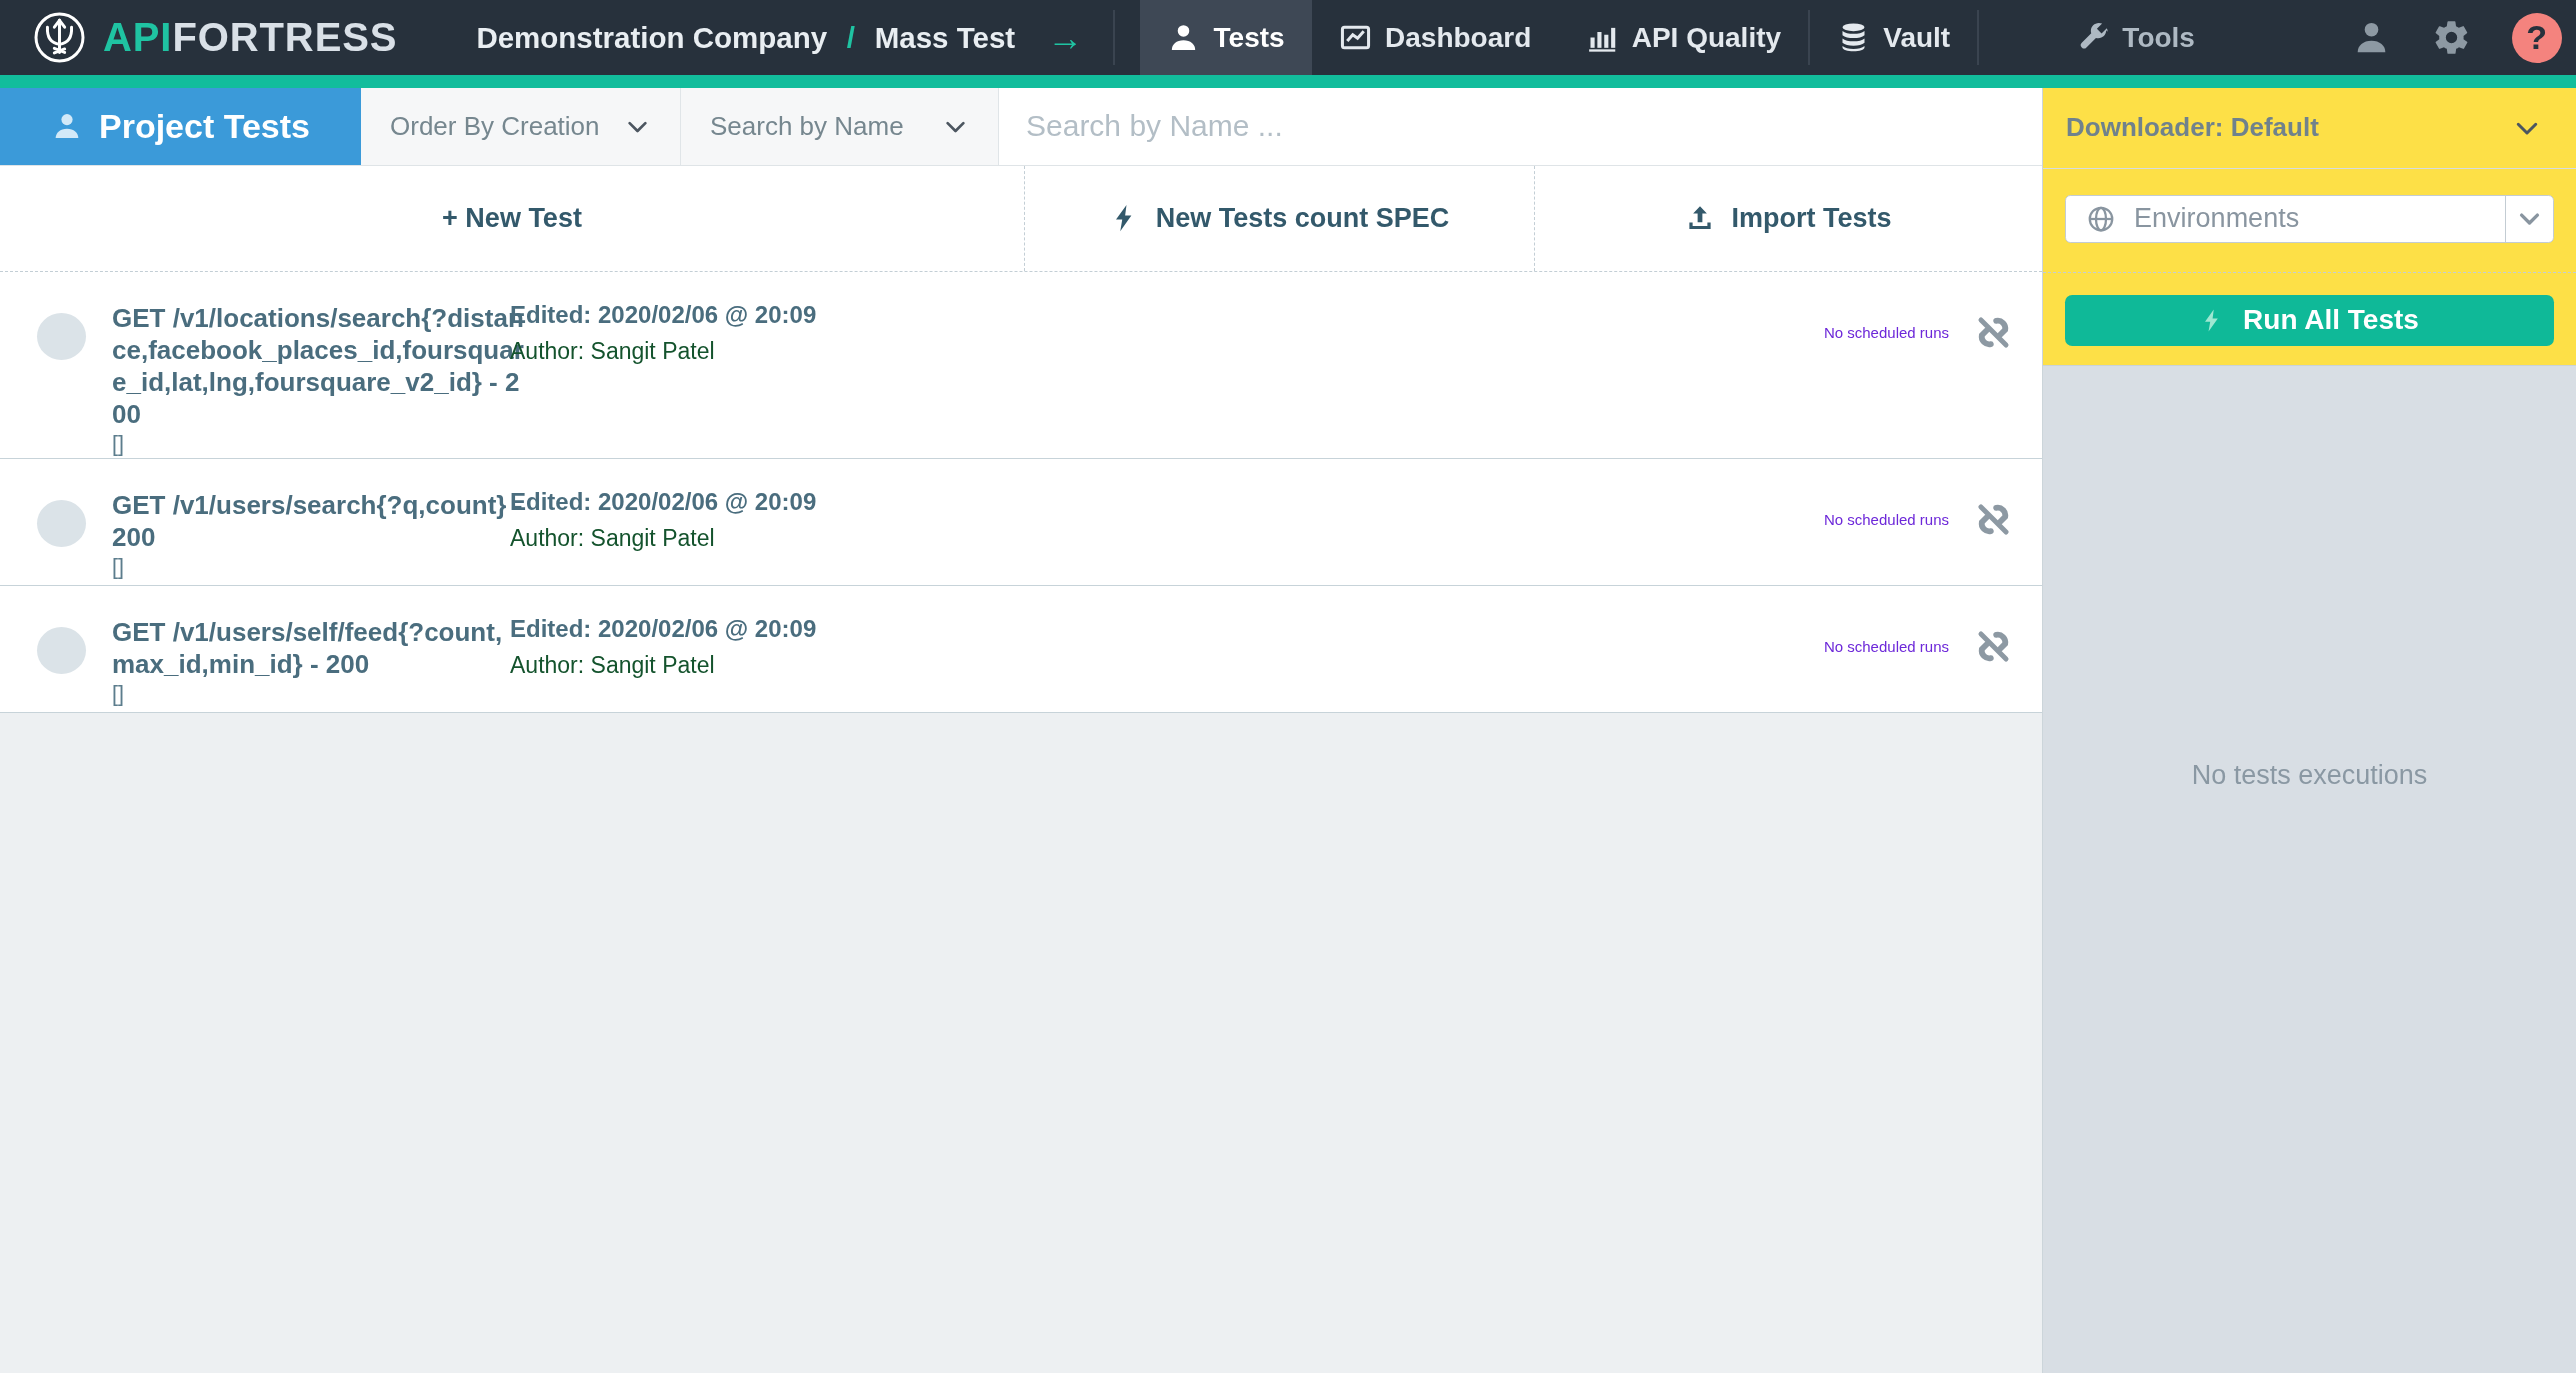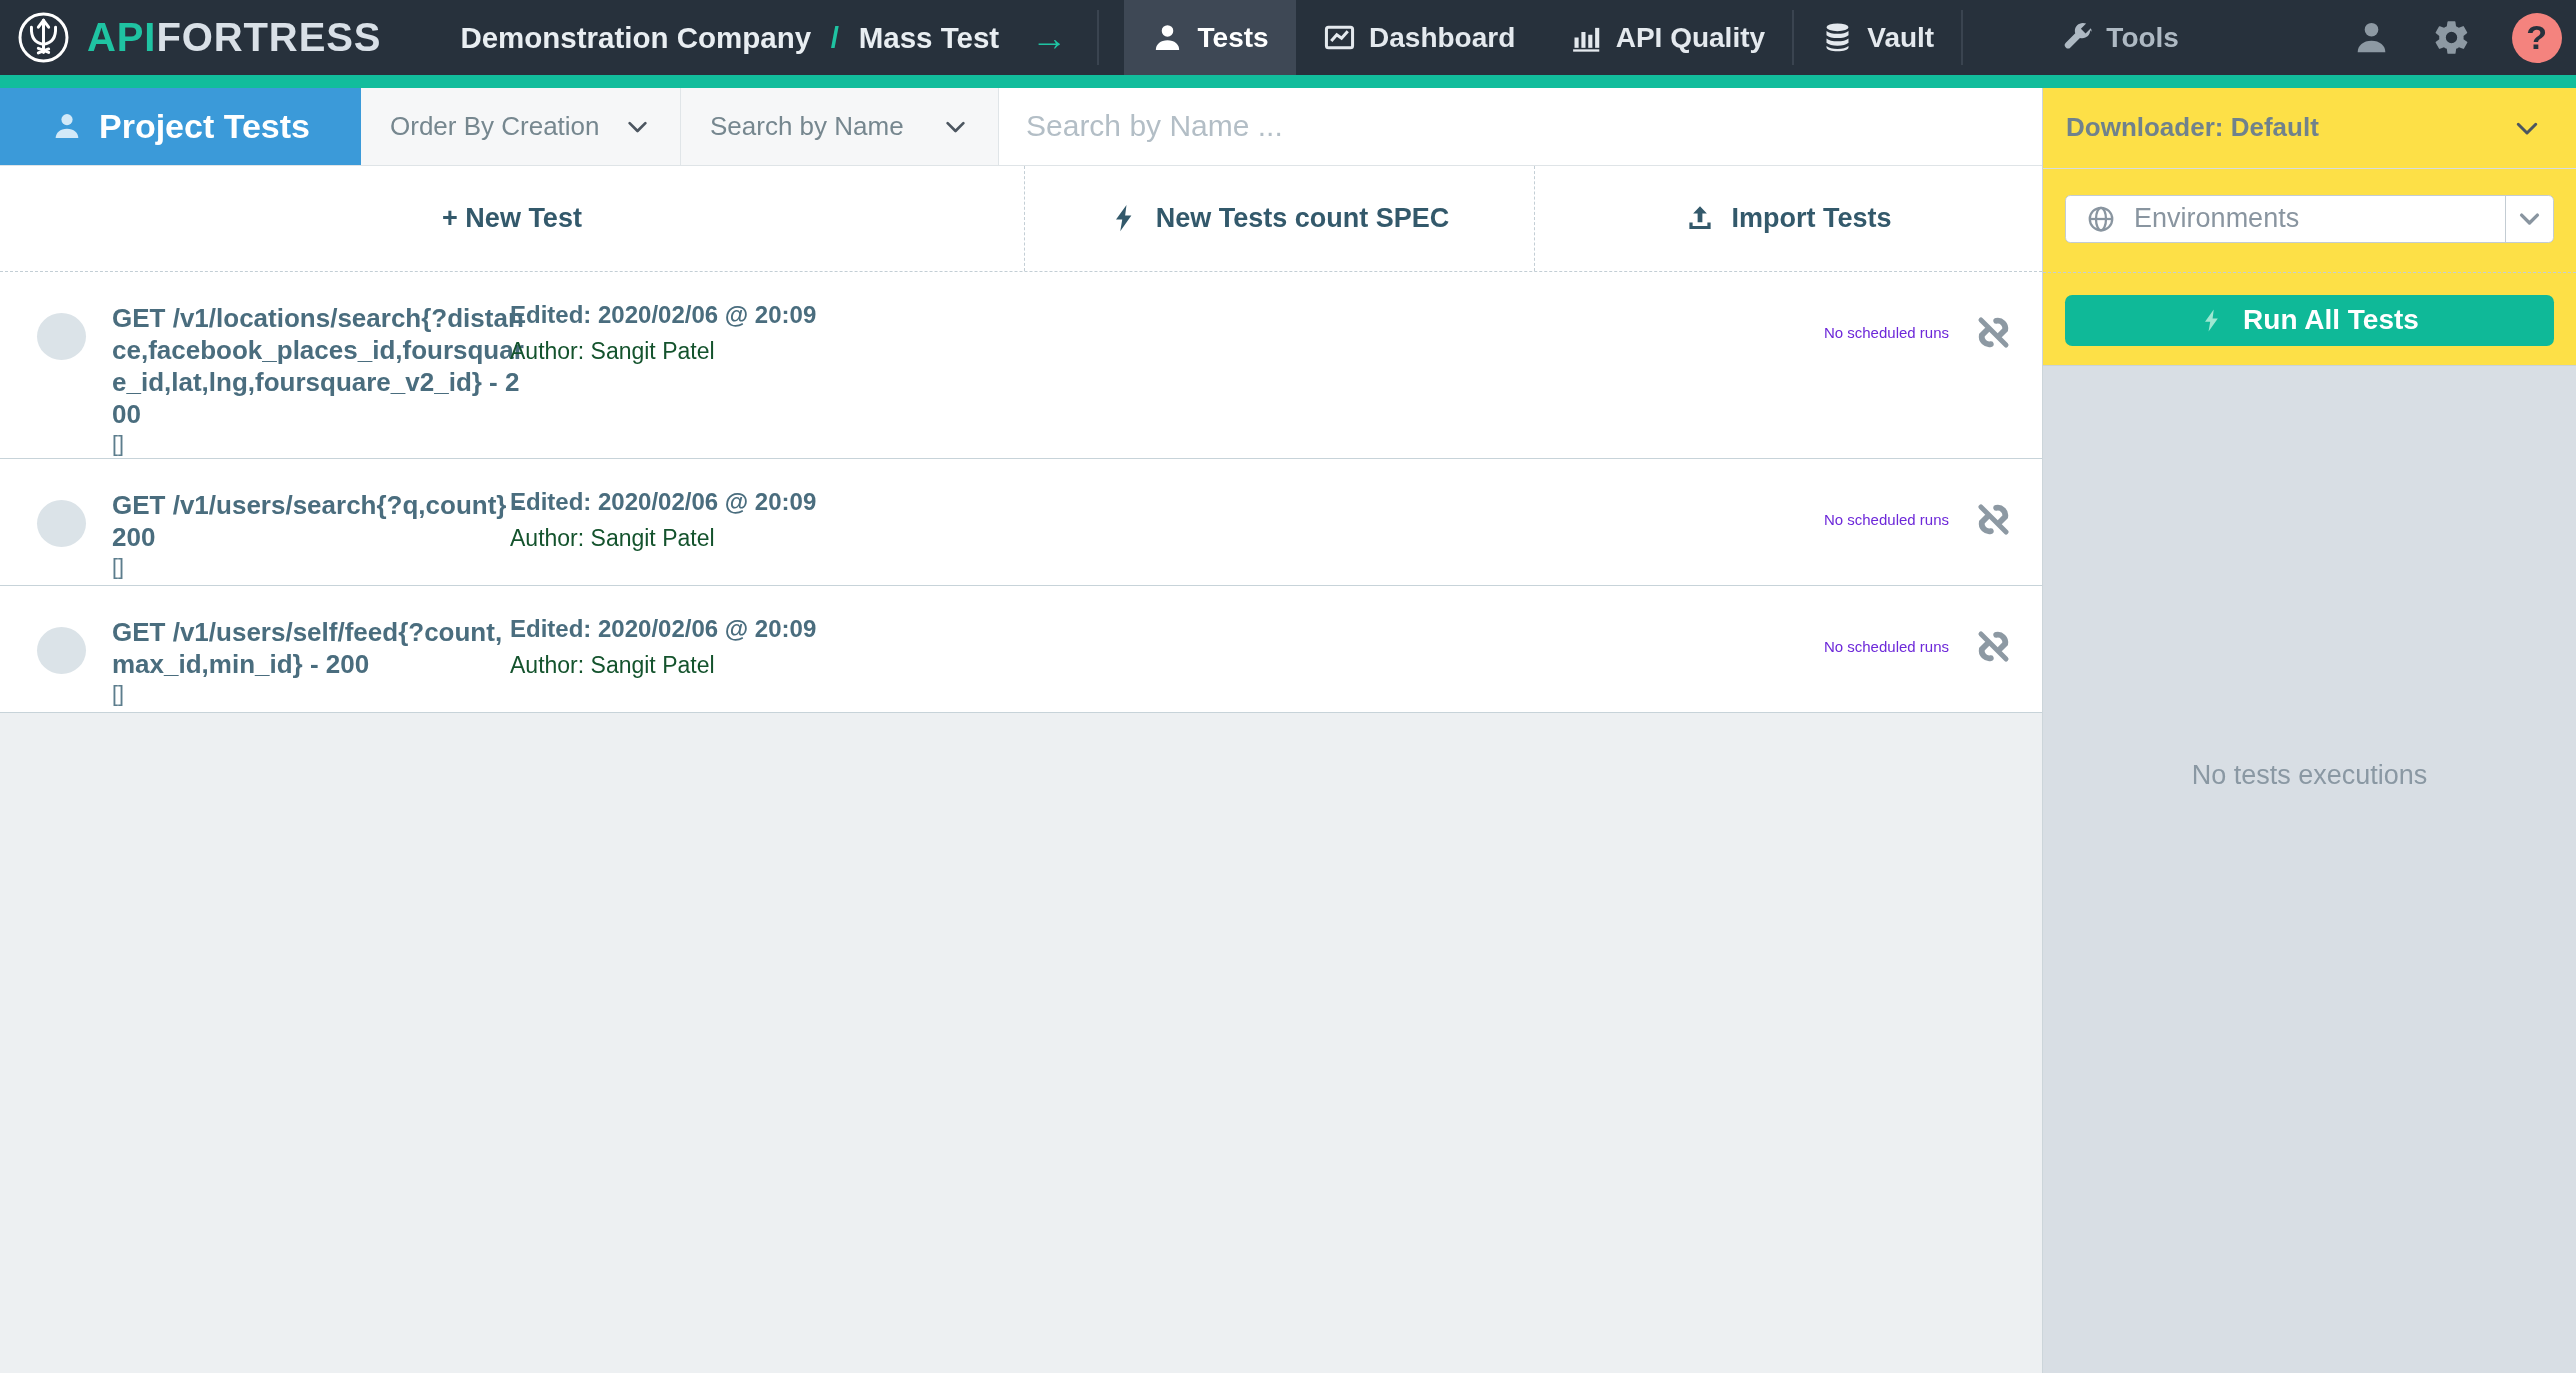--- a/index.html
+++ b/index.html
@@ -1,20 +1,20 @@
 <!DOCTYPE html>
 <html style="font-size:14.3px"><head>
 <meta charset="utf-8">
 <style>
   * { margin:0; padding:0; box-sizing:border-box; }
   html,body { width:2576px; height:1374px; overflow:hidden;
     font-family:"Liberation Sans", sans-serif; background:#edf0f2; }
 
   
-  .topnav { height:75px; background:#27313c; display:flex; align-items:center; padding-left:16px; }
+  .topnav { height:75px; background:#27313c; display:flex; align-items:center; padding-left:32px; }
   .logo { display:flex; align-items:center; gap:16px; cursor:pointer; }
   .logo-icon svg { width:55px; height:55px; display:block; }
   .logo-text { font-size:40px; font-weight:bold; letter-spacing:0.9px; white-space:nowrap; }
   .logo-api { color:#1fc3a2; }
   .logo-fortress { color:#d9e0e7; }
   .breadcrumb { margin-left:79px; font-size:29.5px; font-weight:bold; color:#e9eef2;
     display:flex; align-items:center; gap:19.7px; white-space:nowrap; }
   .crumb-sep { color:#1fc3a2; }
   .crumb-arrow { color:#1fc3a2; font-size:36px; margin-left:12.5px; }
   .nav-sep { width:1.8px; height:55px; background:#3a4450; align-self:center; }

